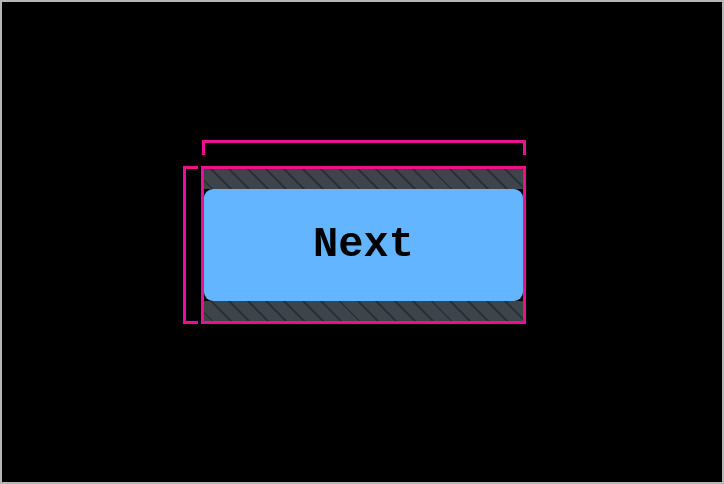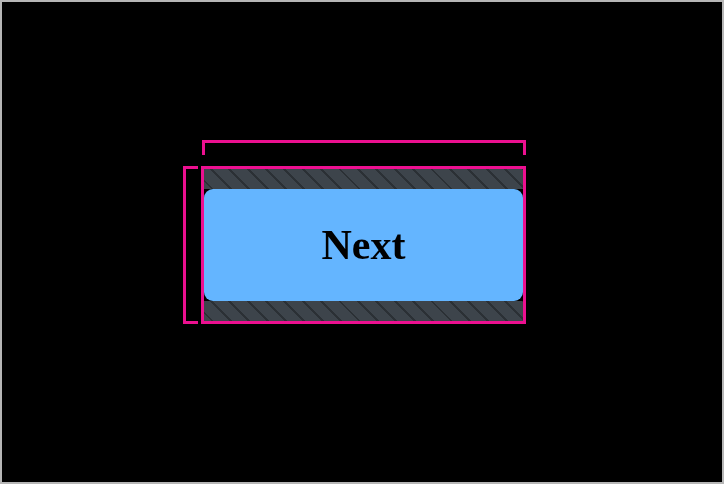--- a/index.html
+++ b/index.html
@@ -111,21 +111,21 @@
   
   #next-button {
     flex: 1 1 auto;
     background: #64b5ff;
     border: none;
     border-radius: 9px;
     display: flex;
     align-items: center;
     justify-content: center;
     color: #000000;
-    font-family: Liberation Serif, serif;
+    font-family: Liberation Mono, monospace;
     font-weight: bold;
     font-size: 42px;
     line-height: 1;
     letter-spacing: 0px;
     cursor: pointer;
     padding: 0;
     margin: 0;
     -webkit-font-smoothing: antialiased;
   }
 </style>

